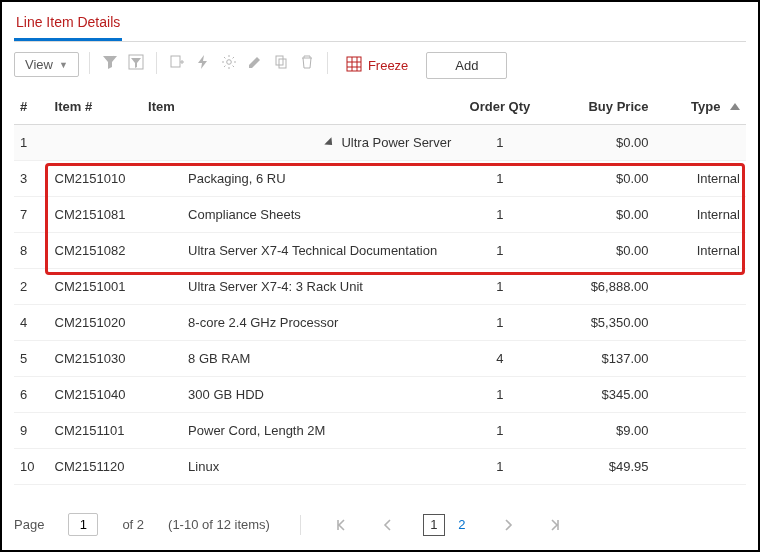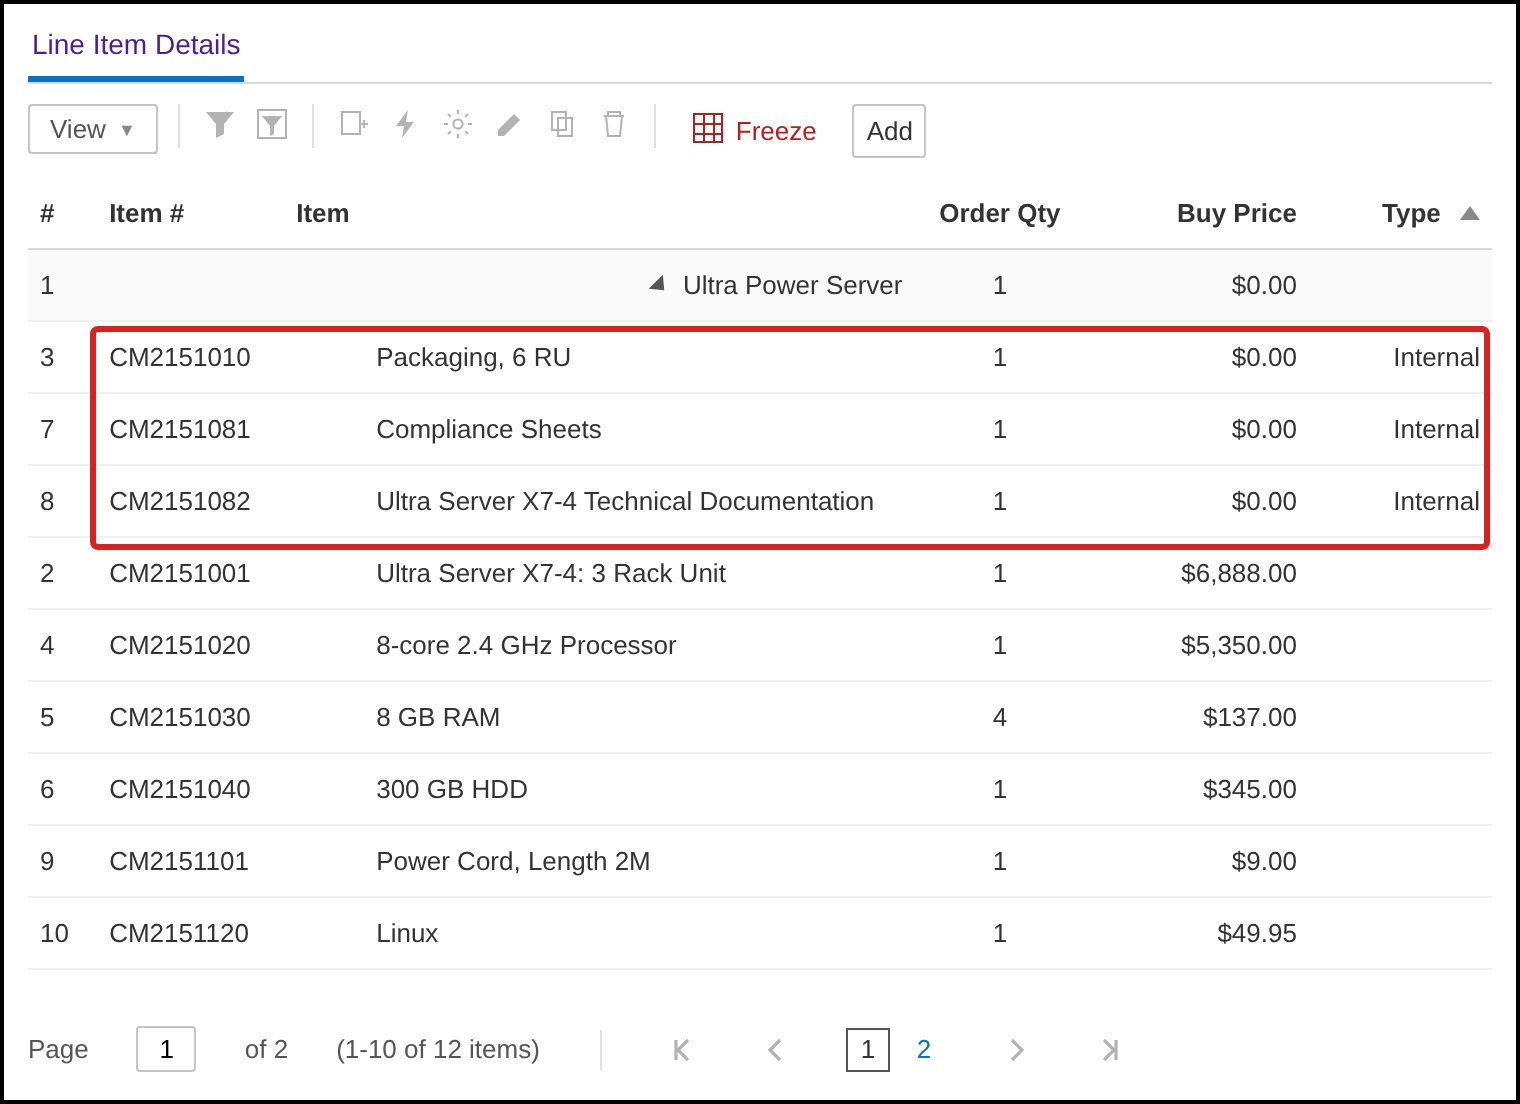--- a/index.html
+++ b/index.html
@@ -17,21 +17,21 @@
     margin: 0 auto;
     display: flex;
     flex-direction: column;
     position: relative;
   }
   .tab-row {
     padding: 8px 12px 0 12px;
   }
   .tab {
     display: inline-block;
-    color: #4c1d95;
+    color: #b91c1c;
     font-size: 14px;
     padding: 4px 2px 8px 2px;
     border-bottom: 3px solid #0572ce;
     cursor: pointer;
   }
   .tab-line {
     height: 1px;
     background: #d9d9d9;
     margin-left: 12px;
     margin-right: 12px;
@@ -77,21 +77,21 @@
     display: flex;
     align-items: center;
     gap: 6px;
     color: #b91c1c;
     padding: 4px 8px;
     cursor: pointer;
   }
   .add-btn {
     border: 1px solid #c4c4c4;
     border-radius: 2px;
-    padding: 5px 6px;
+    padding: 5px 28px;
     color: #333;
     background: #fff;
     cursor: pointer;
     margin-left: 4px;
   }
   .table-wrap {
     flex: 1 1 auto;
     overflow: hidden;
     padding: 0 12px;
     position: relative;

